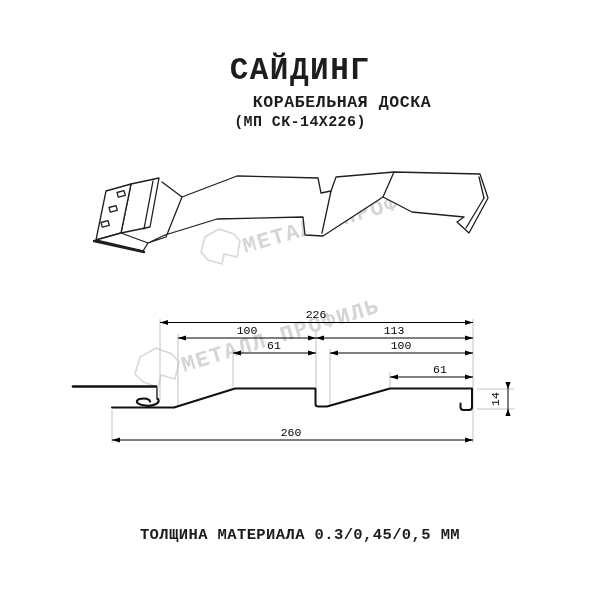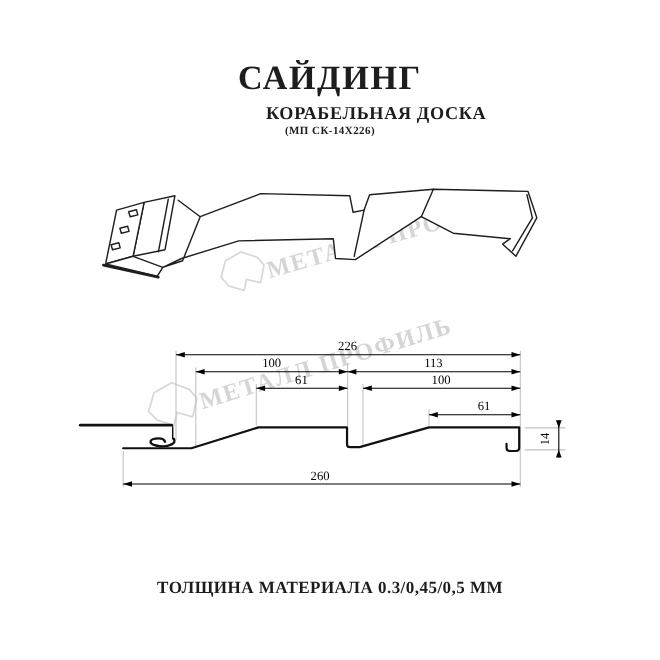--- a/index.html
+++ b/index.html
@@ -1,21 +1,21 @@
 <!DOCTYPE html>
 <html><head>
 <meta charset="utf-8">
 <style>
   html,body{margin:0;padding:0;background:#fff;}
   #page{position:relative;width:600px;height:600px;background:#fff;overflow:hidden;
-        font-family:Liberation Serif, serif;color:#1d1d1b;}
+        font-family:Liberation Mono, monospace;color:#1d1d1b;}
   .ctext{position:absolute;left:0;width:600px;text-align:center;}
   #title{top:53px;font-size:31px;font-weight:800;letter-spacing:1.5px;}
   #subtitle{top:93px;font-size:16.5px;font-weight:600;letter-spacing:0.6px;margin-left:42px;}
-  #model{top:114px;font-size:10px;font-weight:600;letter-spacing:0.4px;}
+  #model{top:114px;font-size:15px;font-weight:600;letter-spacing:0.4px;}
   #thickness{top:526px;font-size:15.5px;font-weight:600;letter-spacing:0.4px;}
   svg{position:absolute;top:0;left:0;}
   .dimlabel{font-size:11.5px;fill:#000;font-weight:400;}
   .wmtext{font-size:22px;font-weight:700;fill:#d5d5d5;letter-spacing:1.5px;}
 </style>
 </head>
 <body>
 
 <div id="page">
 

